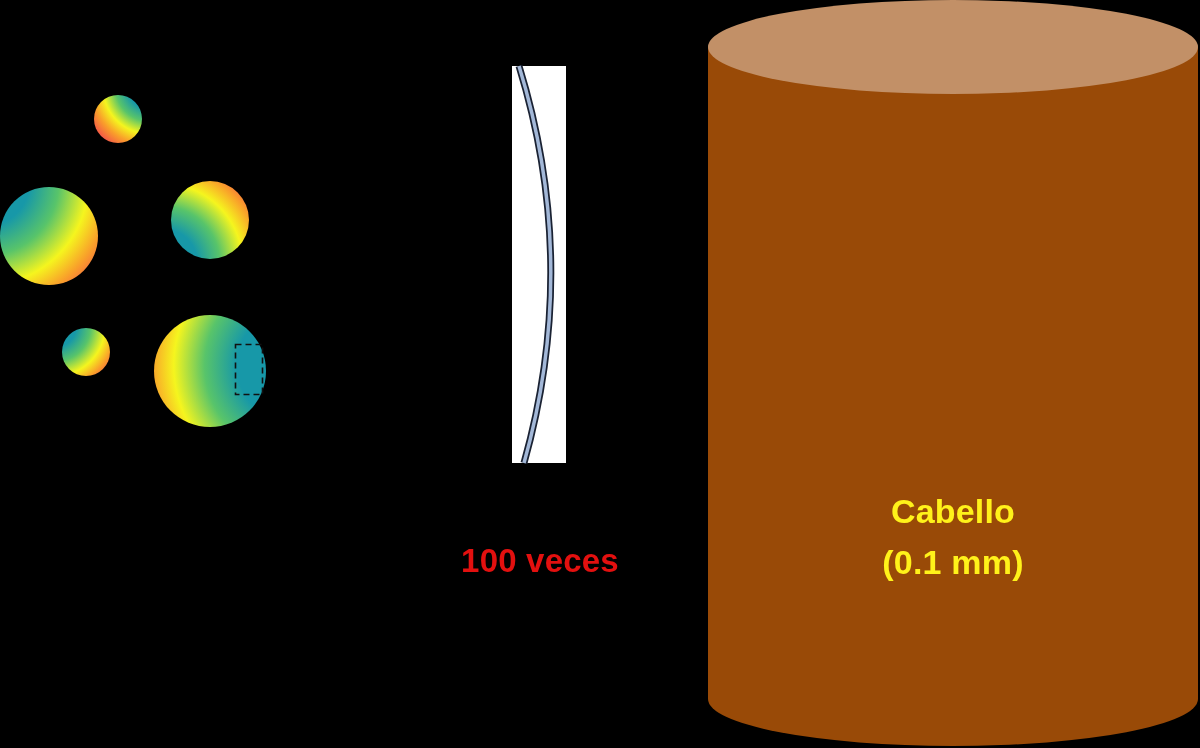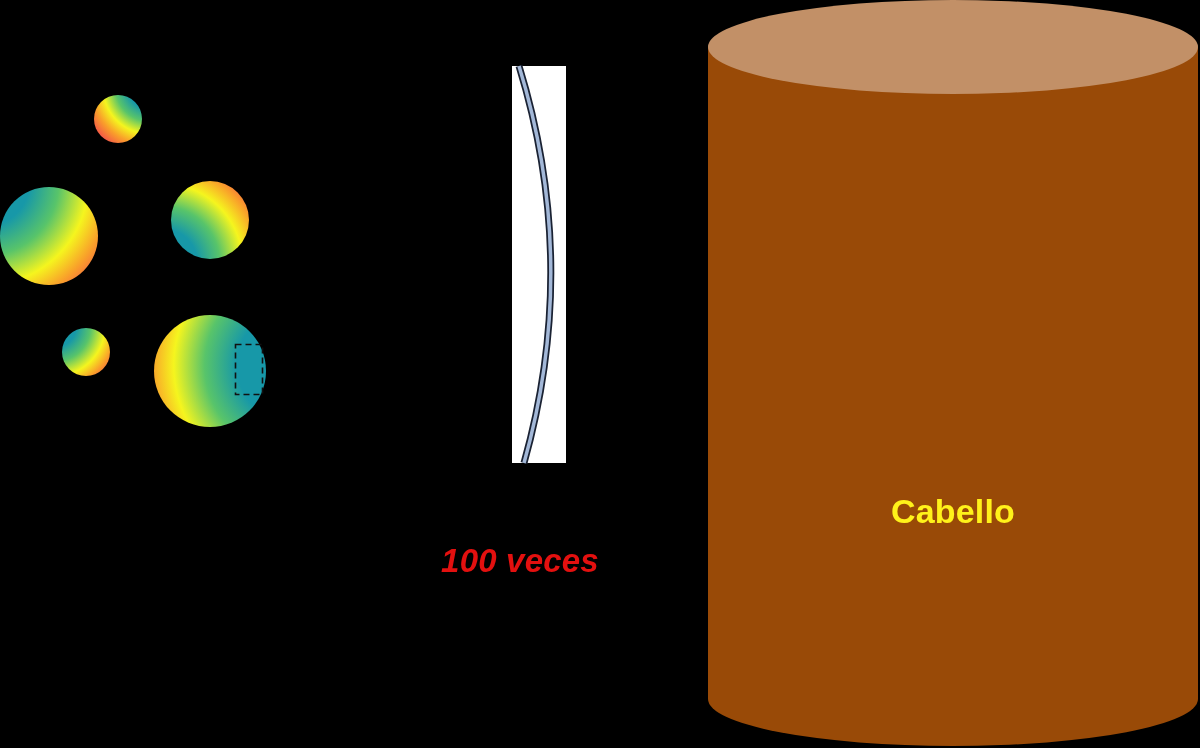--- a/index.html
+++ b/index.html
@@ -21,25 +21,24 @@
       height: 748px;
     }
     .label {
       position: absolute;
       font-weight: bold;
       text-align: center;
       line-height: 1.28;
       letter-spacing: 0.2px;
     }
     .label-thin {
-      left: 380px;
+      left: 400px;
       top: 540px;
       width: 280px;
       font-size: 33px;
-      font-style: italic;
     }
     .label-hair {
       left: 853px;
       top: 486px;
       width: 200px;
       font-size: 34px;
       line-height: 1.5;
       text-align: center;
     }
     .label span { display: block; }
@@ -103,13 +102,14 @@
     <ellipse cx="953" cy="47" rx="245" ry="47" fill="#C29067"></ellipse>
   </g>
 </svg>
 
 <div class="label label-thin" style="color:#E3100F;">
   <span>100 veces</span>
 </div>
 
 <div class="label label-hair" style="color:#FFF21A;">
   <span>Cabello</span>
+  <span>(0.1 mm)</span>
 </div>
 
 </body></html>

